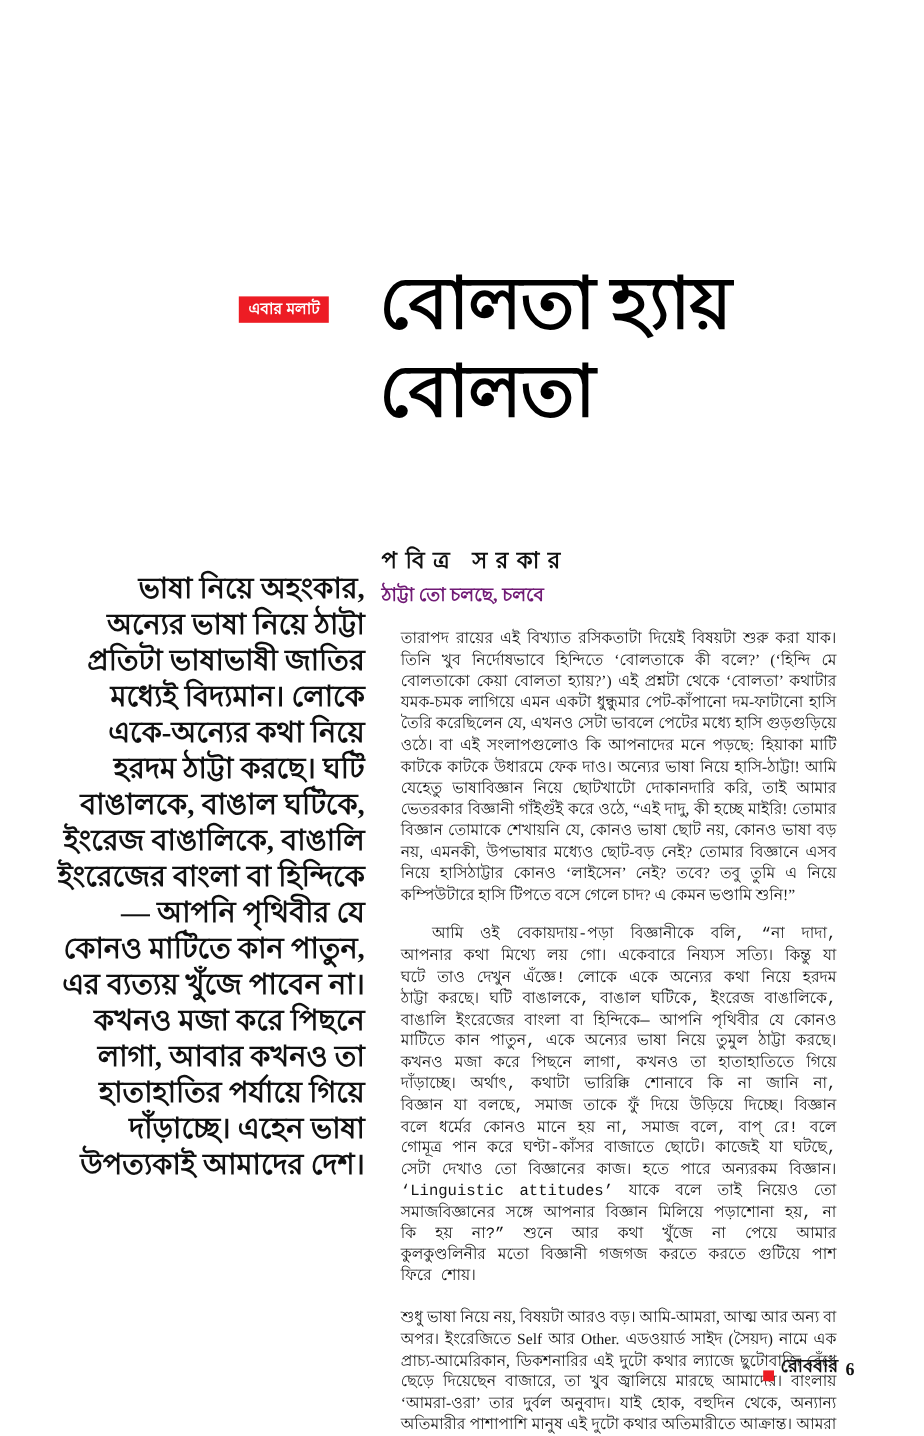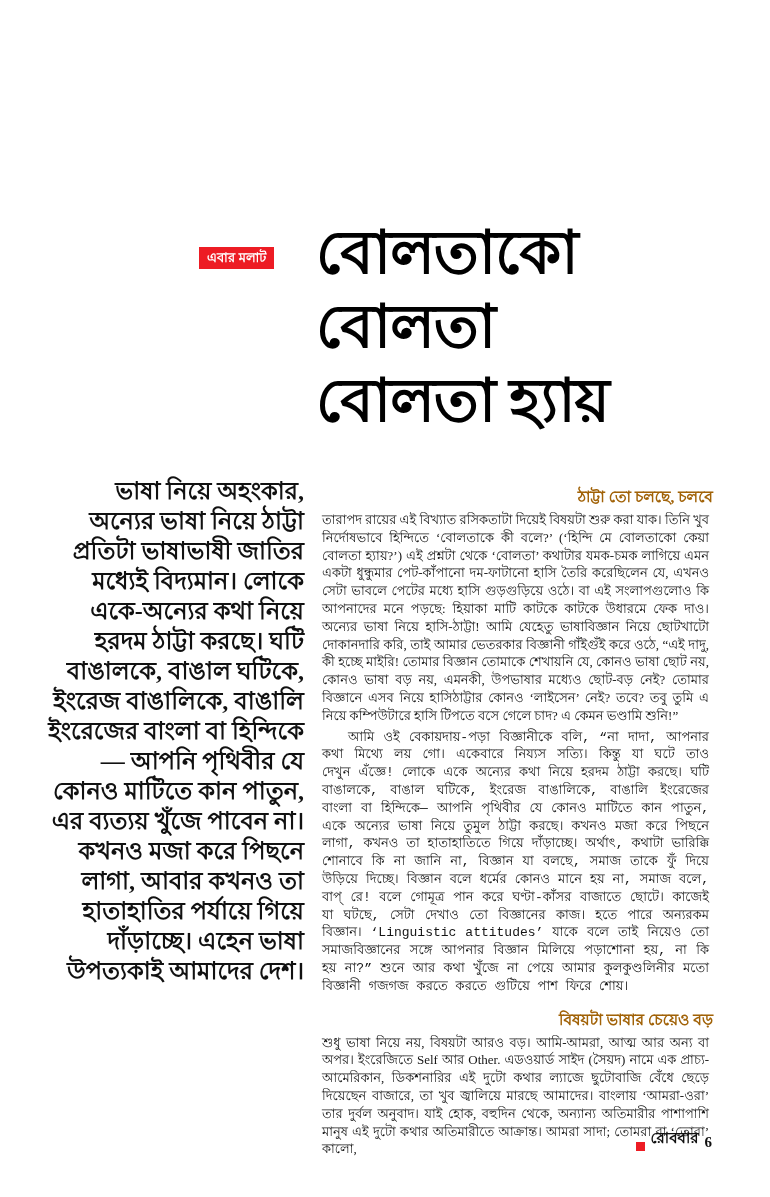--- a/index.html
+++ b/index.html
@@ -42,57 +42,56 @@
     text-align: right; color: #111111;
   }
 
   .body-col {
     position: absolute; left: 318px; top: 487px; width: 395px;
     font-size: 13px; line-height: 17.8px;
     text-align: justify; color: #151515;
   }
   .subhead {
     font-weight: 700; font-size: 15.5px; line-height: 20px;
-    text-align: right; margin-bottom: 3px; color: #a16207;
+    text-align: left; margin-bottom: 3px; color: #701a75;
   }
   .subhead.second { margin-top: 14px; }
-  .para { margin: 4px; }
+  .para { margin: 16px; }
   .para.indent { text-indent: 26px; font-family: Liberation Mono, monospace; }
 
   .footer {
     position: absolute; right: 58px; top: 1126px;
     display: flex; align-items: flex-end; gap: 6px;
     font-weight: 700; font-size: 15px; color: #111111;
     white-space: nowrap;
   }
   .footer-mark { width: 9px; height: 9px; background: #ed1c24; display: inline-block; }
 </style>
 </head>
 <body>
 
 <div class="page">
 
   <div class="kicker">
     <span>এবার মলাট</span>
   </div>
 
   <h1 class="headline">
-    <span class="hl-line">বোলতাকো</span>
+    <span class="hl-line">বোলতা হ্যায়</span>
     <span class="hl-line">বোলতা</span>
-    <span class="hl-line">বোলতা হ্যায়</span>
   </h1>
 
+  <div class="author">পবিত্র সরকার</div>
 
   <div class="standfirst">ভাষা নিয়ে অহংকার, অন্যের ভাষা নিয়ে ঠাট্টা প্রতিটা ভাষাভাষী জাতির মধ্যেই বিদ্যমান। লোকে একে-অন্যের কথা নিয়ে হরদম ঠাট্টা করছে। ঘটি বাঙালকে, বাঙাল ঘটিকে, ইংরেজ বাঙালিকে, বাঙালি ইংরেজের বাংলা বা হিন্দিকে— আপনি পৃথিবীর যে কোনও মাটিতে কান পাতুন, এর ব্যত্যয় খুঁজে পাবেন না। কখনও মজা করে পিছনে লাগা, আবার কখনও তা হাতাহাতির পর্যায়ে গিয়ে দাঁড়াচ্ছে। এহেন ভাষা উপত্যকাই আমাদের দেশ।</div>
 
   <div class="body-col">
     <h2 class="subhead">ঠাট্টা তো চলছে, চলবে</h2>
     <p class="para">তারাপদ রায়ের এই বিখ্যাত রসিকতাটা দিয়েই বিষয়টা শুরু করা যাক। তিনি খুব নির্দোষভাবে হিন্দিতে ‘বোলতাকে কী বলে?’ (‘হিন্দি মে বোলতাকো কেয়া বোলতা হ্যায়?’) এই প্রশ্নটা থেকে ‘বোলতা’ কথাটার যমক-চমক লাগিয়ে এমন একটা ধুন্ধুমার পেট-কাঁপানো দম-ফাটানো হাসি তৈরি করেছিলেন যে, এখনও সেটা ভাবলে পেটের মধ্যে হাসি গুড়গুড়িয়ে ওঠে। বা এই সংলাপগুলোও কি আপনাদের মনে পড়ছে: হিয়াকা মাটি কাটকে কাটকে উধারমে ফেক দাও। অন্যের ভাষা নিয়ে হাসি-ঠাট্টা! আমি যেহেতু ভাষাবিজ্ঞান নিয়ে ছোটখাটো দোকানদারি করি, তাই আমার ভেতরকার বিজ্ঞানী গাঁইগুঁই করে ওঠে, “এই দাদু, কী হচ্ছে মাইরি! তোমার বিজ্ঞান তোমাকে শেখায়নি যে, কোনও ভাষা ছোট নয়, কোনও ভাষা বড় নয়, এমনকী, উপভাষার মধ্যেও ছোট-বড় নেই? তোমার বিজ্ঞানে এসব নিয়ে হাসিঠাট্টার কোনও ‘লাইসেন’ নেই? তবে? তবু তুমি এ নিয়ে কম্পিউটারে হাসি টিপতে বসে গেলে চাদ? এ কেমন ভণ্ডামি শুনি!”</p>
     <p class="para indent">আমি ওই বেকায়দায়-পড়া বিজ্ঞানীকে বলি, “না দাদা, আপনার কথা মিথ্যে লয় গো। একেবারে নিয্যস সত্যি। কিন্তু যা ঘটে তাও দেখুন এঁজ্ঞে! লোকে একে অন্যের কথা নিয়ে হরদম ঠাট্টা করছে। ঘটি বাঙালকে, বাঙাল ঘটিকে, ইংরেজ বাঙালিকে, বাঙালি ইংরেজের বাংলা বা হিন্দিকে— আপনি পৃথিবীর যে কোনও মাটিতে কান পাতুন, একে অন্যের ভাষা নিয়ে তুমুল ঠাট্টা করছে। কখনও মজা করে পিছনে লাগা, কখনও তা হাতাহাতিতে গিয়ে দাঁড়াচ্ছে। অর্থাৎ, কথাটা ভারিক্কি শোনাবে কি না জানি না, বিজ্ঞান যা বলছে, সমাজ তাকে ফুঁ দিয়ে উড়িয়ে দিচ্ছে। বিজ্ঞান বলে ধর্মের কোনও মানে হয় না, সমাজ বলে, বাপ্ রে! বলে গোমূত্র পান করে ঘণ্টা-কাঁসর বাজাতে ছোটে। কাজেই যা ঘটছে, সেটা দেখাও তো বিজ্ঞানের কাজ। হতে পারে অন্যরকম বিজ্ঞান। ‘Linguistic attitudes’ যাকে বলে তাই নিয়েও তো সমাজবিজ্ঞানের সঙ্গে আপনার বিজ্ঞান মিলিয়ে পড়াশোনা হয়, না কি হয় না?” শুনে আর কথা খুঁজে না পেয়ে আমার কুলকুণ্ডলিনীর মতো বিজ্ঞানী গজগজ করতে করতে গুটিয়ে পাশ ফিরে শোয়।</p>
-    <h2 class="subhead second">বিষয়টা ভাষার চেয়েও বড়</h2>
     <p class="para">শুধু ভাষা নিয়ে নয়, বিষয়টা আরও বড়। আমি-আমরা, আত্ম আর অন্য বা অপর। ইংরেজিতে Self আর Other. এডওয়ার্ড সাইদ (সৈয়দ) নামে এক প্রাচ্য-আমেরিকান, ডিকশনারির এই দুটো কথার ল্যাজে ছুটোবাজি বেঁধে ছেড়ে দিয়েছেন বাজারে, তা খুব জ্বালিয়ে মারছে আমাদের। বাংলায় ‘আমরা-ওরা’ তার দুর্বল অনুবাদ। যাই হোক, বহুদিন থেকে, অন্যান্য অতিমারীর পাশাপাশি মানুষ এই দুটো কথার অতিমারীতে আক্রান্ত। আমরা সাদা; তোমরা বা ‘তোরা’ কালো,</p>
   </div>
 
   <div class="footer">
     <span class="footer-mark"></span>
     <span>রোববার</span>
     <span>6</span>
   </div>
 
 </div>

